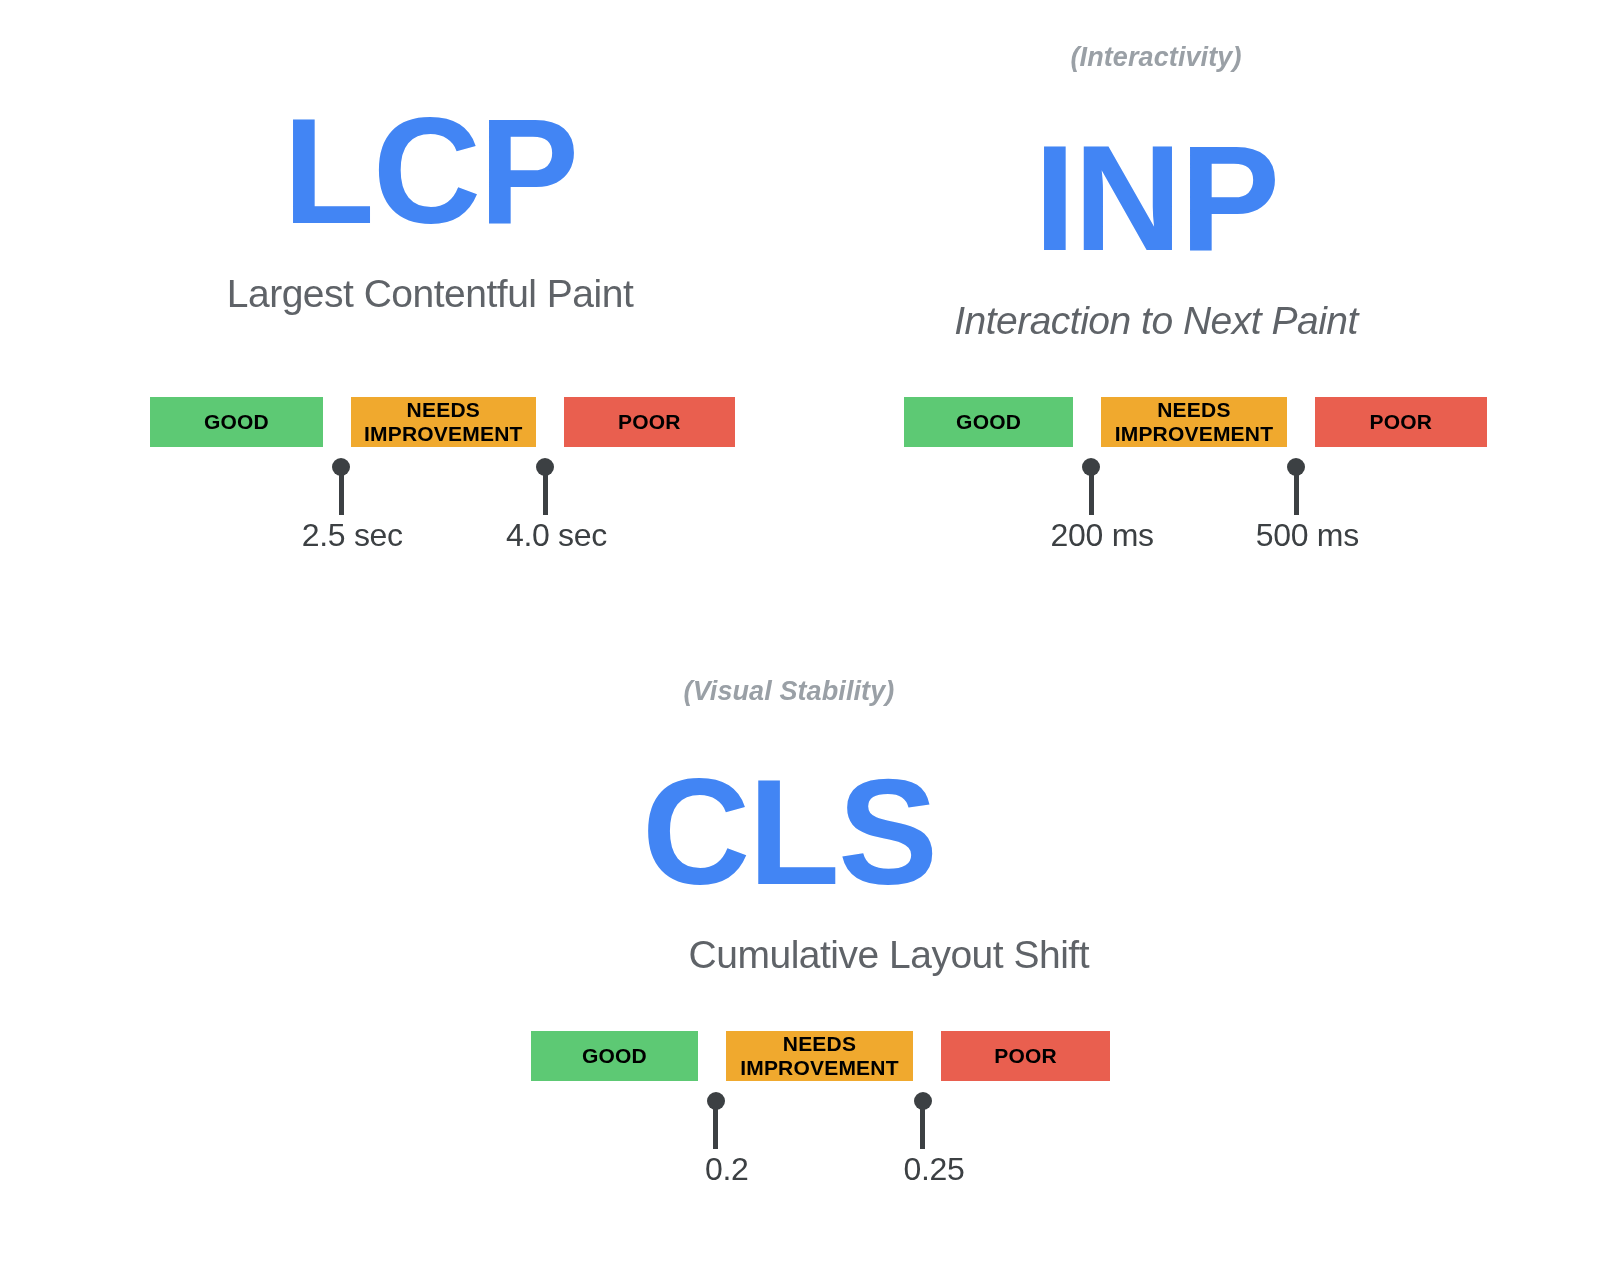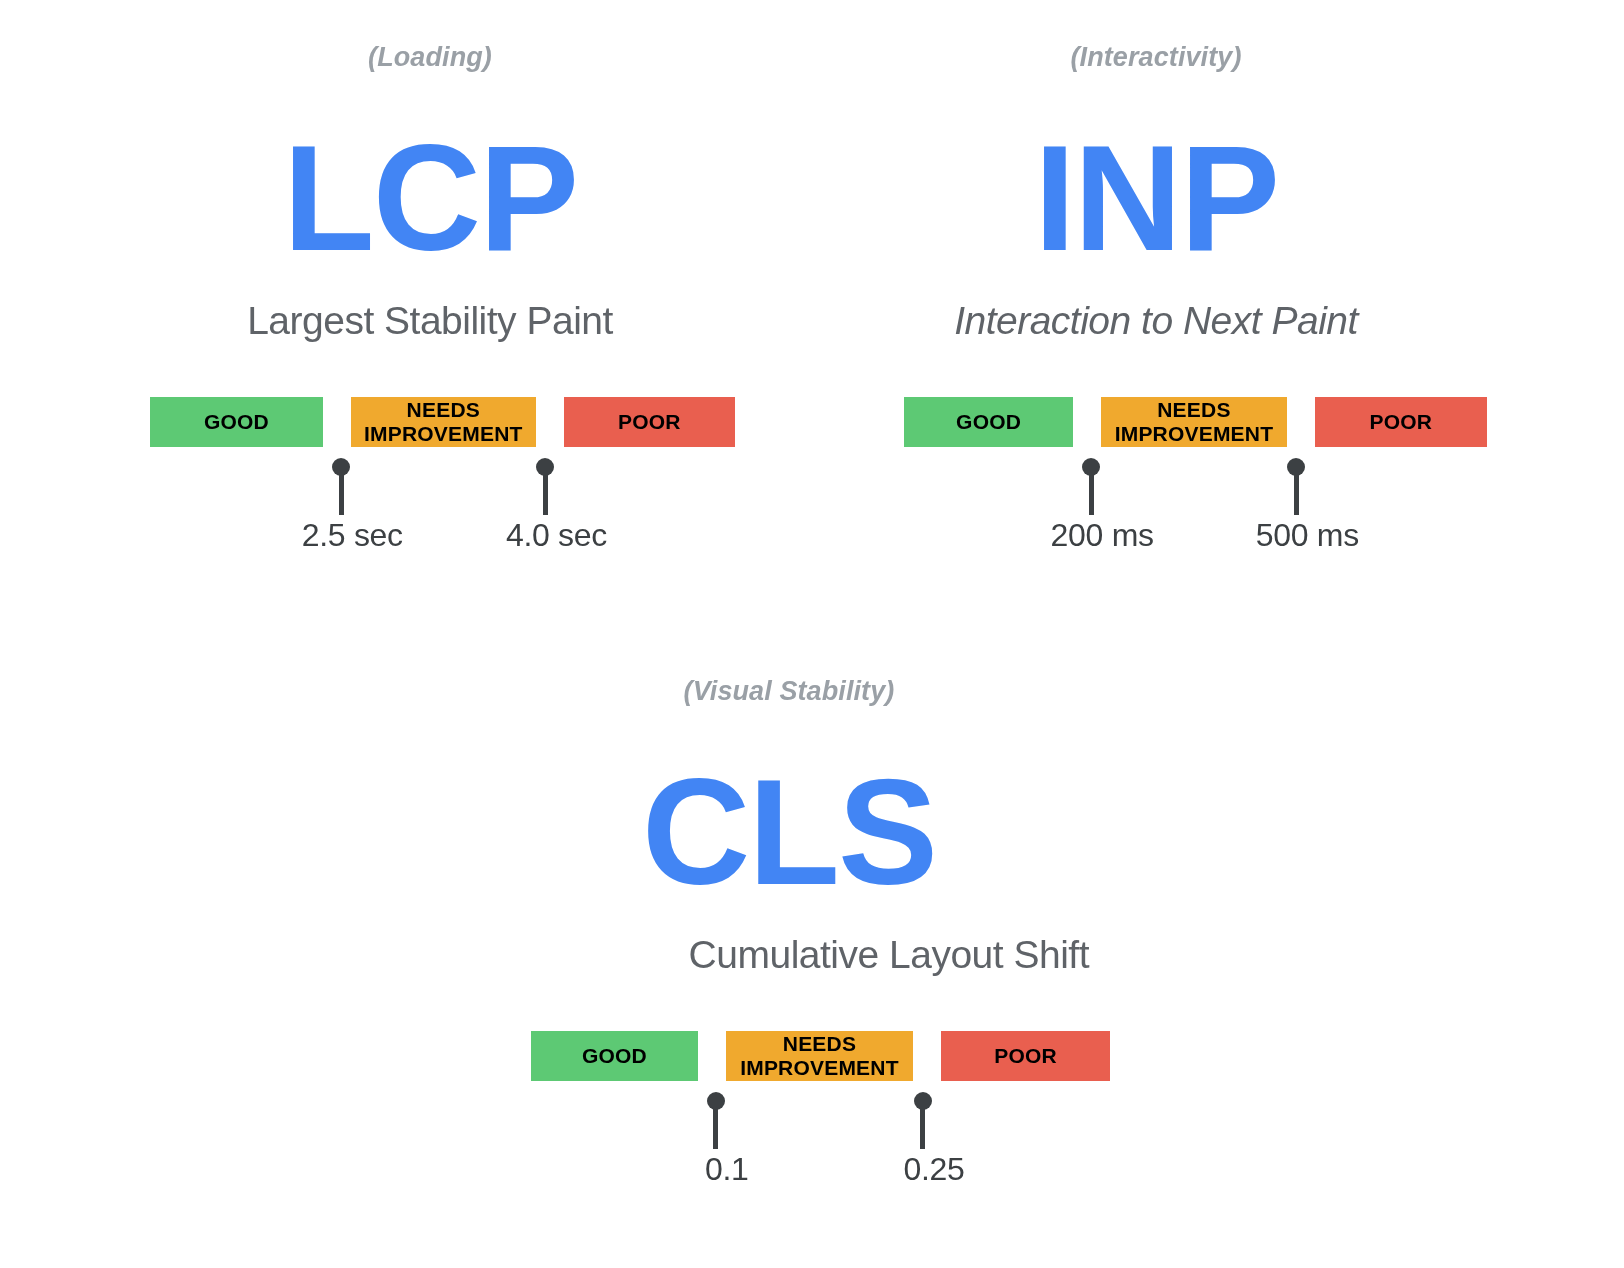--- a/index.html
+++ b/index.html
@@ -111,23 +111,22 @@
     line-height: 1;
     letter-spacing: -0.3px;
   }
 </style>
 </head>
 <body>
 
 <div class="canvas">
 
   <div class="metric" style="left:130px; top:44px; width:600px;">
-    <div class="metric-category">(Loading)</div>
     <div class="metric-acronym" style="margin-top:52px;">LCP</div>
-    <div class="metric-fullname" style="margin-top:28px;">Largest Stability Paint</div>
+    <div class="metric-fullname" style="margin-top:28px;">Largest Contentful Paint</div>
   </div>
 
   <div class="bar-wrap" style="left:150px; top:397px; width:585px;">
     <div class="bar">
       <div class="seg seg-good" style="width:32.7%;">GOOD</div>
       <div class="seg seg-needs" style="width:34.9%;">
         <span>NEEDS IMPROVEMENT</span>
       </div>
       <div class="seg seg-poor" style="width:32.4%;">POOR</div>
     </div>
@@ -184,21 +183,21 @@
       <div class="seg seg-good" style="width:31.9%;">GOOD</div>
       <div class="seg seg-needs" style="width:35.8%;">
         <span>NEEDS IMPROVEMENT</span>
       </div>
       <div class="seg seg-poor" style="width:32.3%;">POOR</div>
     </div>
 
     <div class="marker" style="left:31.9%; top:70px;">
       <div class="marker-dot"></div>
       <div class="marker-stem"></div>
-      <div class="marker-label">0.1</div>
+      <div class="marker-label">0.2</div>
     </div>
 
     <div class="marker" style="left:67.7%; top:70px;">
       <div class="marker-dot"></div>
       <div class="marker-stem"></div>
       <div class="marker-label">0.25</div>
     </div>
   </div>
 
 </div>

